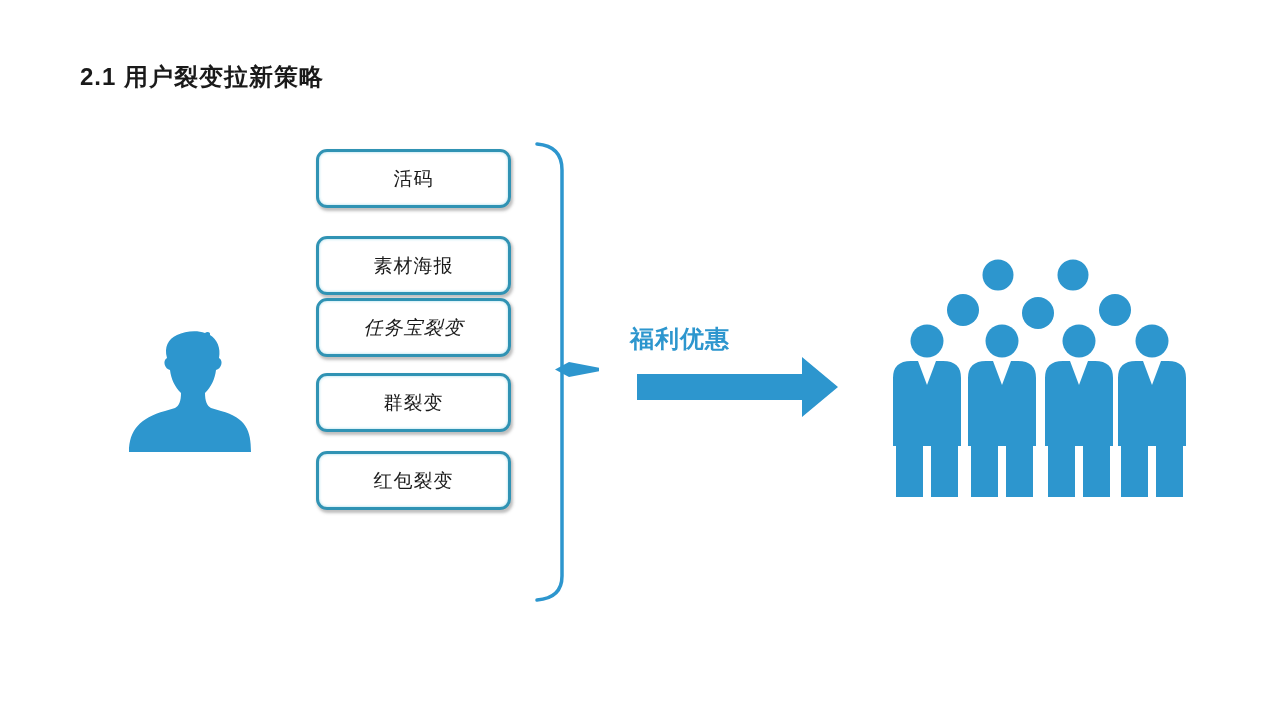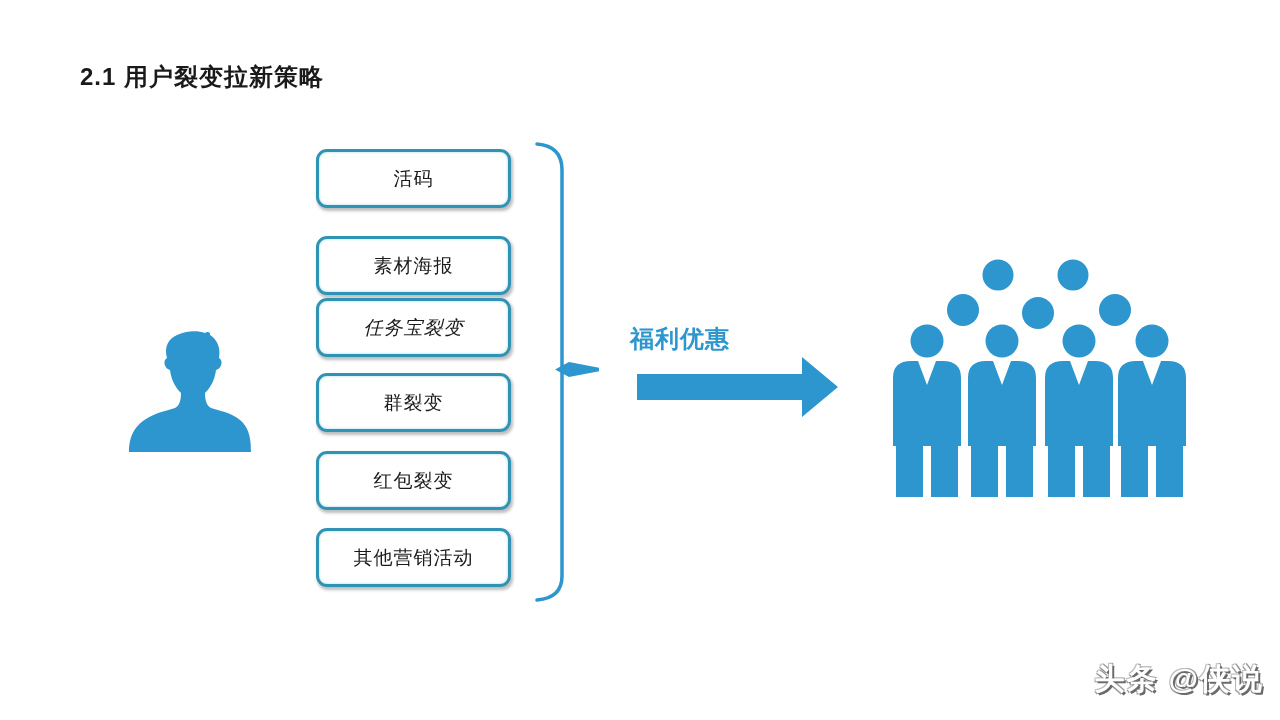--- a/index.html
+++ b/index.html
@@ -64,23 +64,20 @@
   </div>
   <div class="method-box" style="top:298px;font-style:italic;">
     <span>任务宝裂变</span>
   </div>
   <div class="method-box" style="top:451px;">
     <span>红包裂变</span>
   </div>
   <div class="method-box" style="top:373px;">
     <span>群裂变</span>
   </div>
-  <div class="method-box" style="top:528px;">
-    <span>其他营销活动</span>
-  </div>
 
   <svg style="left:528px;top:136px;" width="80" height="472" viewBox="528 136 80 472">
     <path fill="none" stroke="#2d96ce" stroke-width="3.5" stroke-linecap="round" d="M537,144 Q562,146 562,170 L562,576 Q562,598 537,600"></path>
     <path fill="#2d96ce" d="M555,369.5 L569,362 L599,367.8 L599,371.2 L569,377 Z"></path>
   </svg>
 
   <div class="arrow-label">福利优惠</div>
 
   <svg style="left:635px;top:353px;" width="205" height="70" viewBox="0 0 205 70">
     <polygon fill="#2d96ce" points="2,21 167,21 167,4 203,34 167,64 167,47 2,47"></polygon>
@@ -116,15 +113,14 @@
       </g>
       <g transform="translate(262,0)">
         <circle cx="0" cy="85" r="16.5"></circle>
         <path d="M-34,190 L-34,122 Q-34,105 -16,105 L-9,105 L0,129 L9,105 L16,105 Q34,105 34,122 L34,190 Z"></path>
         <rect x="-31" y="183" width="27" height="58"></rect>
         <rect x="4" y="183" width="27" height="58"></rect>
       </g>
     </g>
   </svg>
 
-  <div class="watermark">头条 @侠说</div>
 
 </div>
 
 </body></html>

